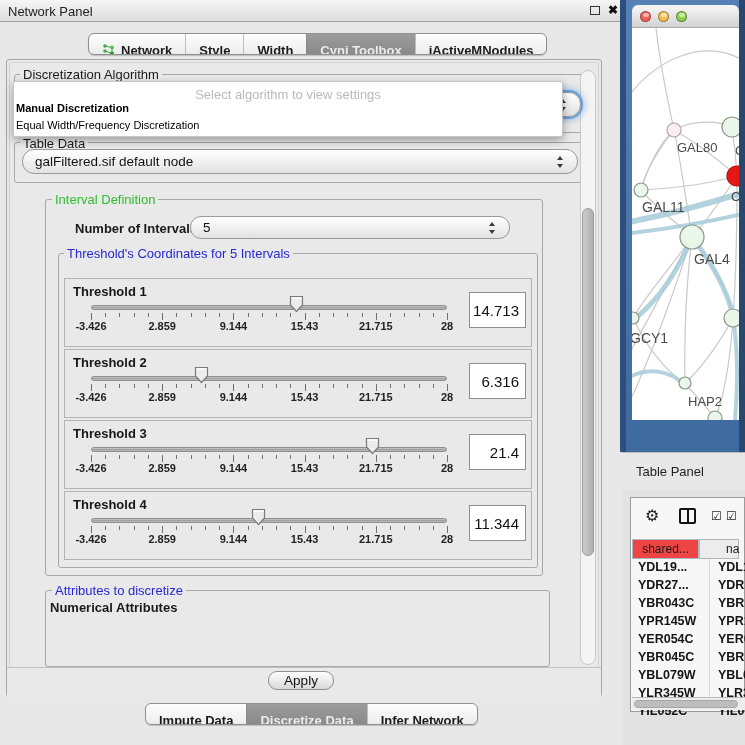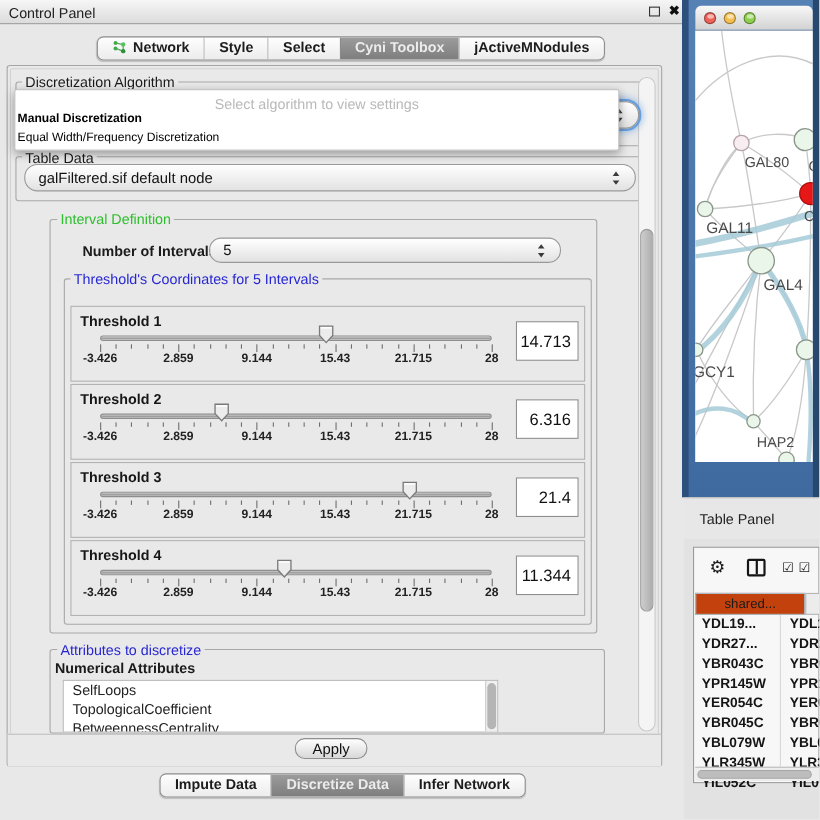--- a/index.html
+++ b/index.html
@@ -10,21 +10,21 @@
   
   .cp-titlebar{position:absolute;left:0;top:0;width:622px;height:22px;
     background:linear-gradient(#f6f6f6,#dcdcdc);border-bottom:1px solid #9f9f9f;}
   .cp-title{position:absolute;left:8px;top:4px;font-size:13px;color:#222;}
   .float-btn{position:absolute;right:22px;top:6px;width:10px;height:9px;border:1.5px solid #333;}
   .close-btn{position:absolute;right:4px;top:3px;font-size:12px;font-weight:bold;color:#111;}
 
   
   .seg-bar{position:absolute;display:flex;height:22px;border:1px solid #8f8f8f;border-radius:6px;
     overflow:hidden;background:linear-gradient(#fefefe,#ececec);box-shadow:0 1px 1px rgba(0,0,0,.18);}
-  .seg{display:flex;align-items:flex-end;gap:5px;padding:4px 13px;font-size:13px;font-weight:600;
+  .seg{display:flex;align-items:center;gap:5px;padding:16px 13px;font-size:13px;font-weight:600;
     color:#1c1c1c;border-left:1px solid #bdbdbd;white-space:nowrap;}
   .seg:first-child{border-left:none;}
   .seg.sel{background:linear-gradient(#9c9c9c,#7e7e7e);color:#ececec;border-left-color:#8a8a8a;}
   #top-tabs{left:88px;top:33px;}
   #bottom-tabs{left:145px;top:703px;}
 
   
   .cp-body{position:absolute;left:6px;top:59px;width:596px;height:638px;background:#e9e9e9;
     border:1px solid #a6a6a6;border-radius:3px;}
   .cp-body-inner{position:absolute;left:2px;top:2px;right:2px;bottom:2px;border:1px solid #d2d2d2;border-radius:2px;}
@@ -102,39 +102,39 @@
   #tp-strip{position:absolute;left:622px;top:452px;width:123px;height:38px;background:#e7e7e7;border-top:1px solid #bbb;}
   #tp-title{position:absolute;left:14px;top:11px;font-size:13px;color:#222;}
   #tp-body{position:absolute;left:622px;top:490px;width:123px;height:255px;background:#e2e2e2;}
   #tp-box{position:absolute;left:630px;top:497px;width:115px;height:215px;background:#f7f7f7;border:1px solid #9a9a9a;}
   .tp-gear{position:absolute;left:14px;top:8px;font-size:16px;color:#1a1a1a;}
   .tp-cols{position:absolute;left:48px;top:10px;width:17px;height:16px;border:2px solid #151515;border-radius:2px;}
   .tp-cols:after{content:"";position:absolute;left:5.5px;top:0;width:2px;height:12px;background:#151515;}
   .tp-check{position:absolute;top:11px;font-size:12px;color:#222;}
   .tp-header{position:absolute;left:1px;top:41px;height:20px;display:flex;font-size:12px;}
   .tp-hcell{display:flex;align-items:center;justify-content:center;border:1px solid #a9bcc7;height:20px;}
-  .tp-hcell.c1{width:100px;background:#c2410c;}
+  .tp-hcell.c1{width:67px;background:#ef4444;}
   .tp-hcell.c2{width:40px;background:#ececec;border-color:#b5b5b5;justify-content:flex-start;padding-left:26px;}
   #tp-rows{position:absolute;left:1px;top:61px;width:128px;font-weight:bold;}
   .tp-row{position:relative;height:18px;font-size:12.5px;color:#151515;}
   .tp-c1{position:absolute;left:6px;top:1px;white-space:nowrap;}
   .tp-c2{position:absolute;left:86px;top:1px;white-space:nowrap;}
   .tp-vline{position:absolute;left:78px;top:61px;width:1px;height:138px;background:#d8d8d8;}
   #tp-hscroll{position:absolute;left:1px;top:199px;width:113px;height:13px;background:#ededed;border-top:1px solid #bbb;}
   #tp-hthumb{position:absolute;left:2px;top:2px;width:104px;height:8px;border-radius:4px;background:#bdbdbd;border:1px solid #a6a6a6;}
 
   .seg-icon svg{display:block;}
 </style>
 </head>
 <body>
 
 <div class="app">
 
   <div class="cp-titlebar">
-    <span class="cp-title">Control Panel</span>
+    <span class="cp-title">Network Panel</span>
     <span class="float-btn"></span>
     <span class="close-btn">✖</span>
   </div>
 
   <div class="seg-bar" id="top-tabs">
       <div class="seg">
         <span class="seg-icon">
           <svg width="14" height="14" viewBox="0 0 14 14">
             <path d="M3 3 L10 4.5 M3 8 L10 10.5 M10 4.5 L10 10.5" stroke="#55a85f" stroke-width="1.1" fill="none"></path>
             <circle cx="3" cy="3" r="1.8" fill="#3fae49"></circle>
@@ -142,21 +142,21 @@
             <circle cx="10" cy="4.5" r="2" fill="#57c25f"></circle>
             <circle cx="10" cy="10.5" r="2" fill="#2e8f3a"></circle>
           </svg>
         </span>
         <span>Network</span>
       </div>
       <div class="seg">
         <span>Style</span>
       </div>
       <div class="seg">
-        <span>Select</span>
+        <span>Width</span>
       </div>
       <div class="seg sel">
         <span>Cyni Toolbox</span>
       </div>
       <div class="seg">
         <span>jActiveMNodules</span>
       </div>
     </div>
 
   <div class="cp-body">
@@ -359,30 +359,20 @@
             <path d="M1.5,1.5 h12 v8.5 l-6,6.5 l-6,-6.5 z" fill="#ececec" stroke="#7a7a7a" stroke-width="1.2"></path>
             <path d="M2.5,3 h10" stroke="#ffffff" stroke-width="1.4"></path>
           </svg></div>
         <div class="th-value">11.344</div>
       </div>
     </div>
 
   <div class="group" style="left:45px;top:590px;width:505px;height:77px;"></div>
   <div class="group-label gl-blue" style="left:52px;top:583px;">Attributes to discretize</div>
   <div id="attr-sub">Numerical Attributes</div>
-  <div id="attr-list">
-    <div id="attr-items">
-        <div class="list-item">SelfLoops</div>
-        <div class="list-item">TopologicalCoefficient</div>
-        <div class="list-item">BetweennessCentrality</div>
-      </div>
-    <div class="lv-scroll">
-        <div class="lv-thumb"></div>
-      </div>
-  </div>
 
   <div id="apply-row"></div>
   <div id="apply-btn">Apply</div>
 
   <div id="v-scroll">
     <div id="v-thumb"></div>
   </div>
 
   <div class="seg-bar" id="bottom-tabs">
       <div class="seg">

